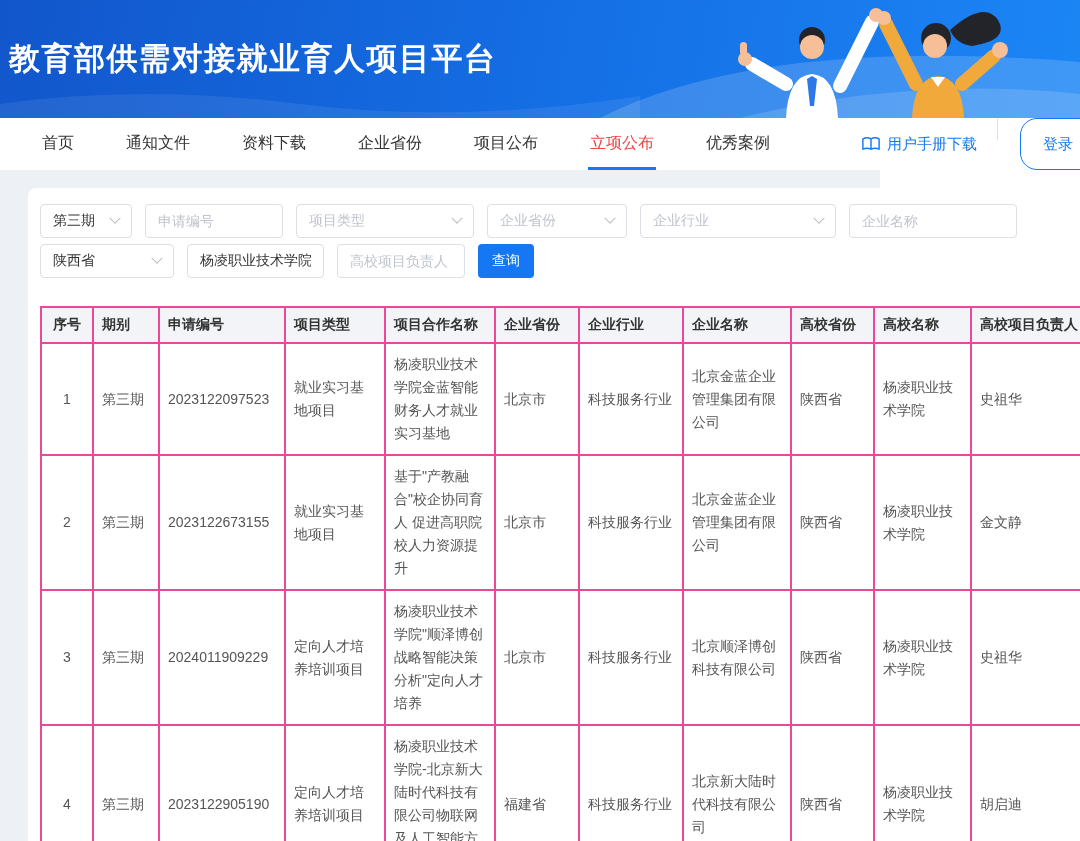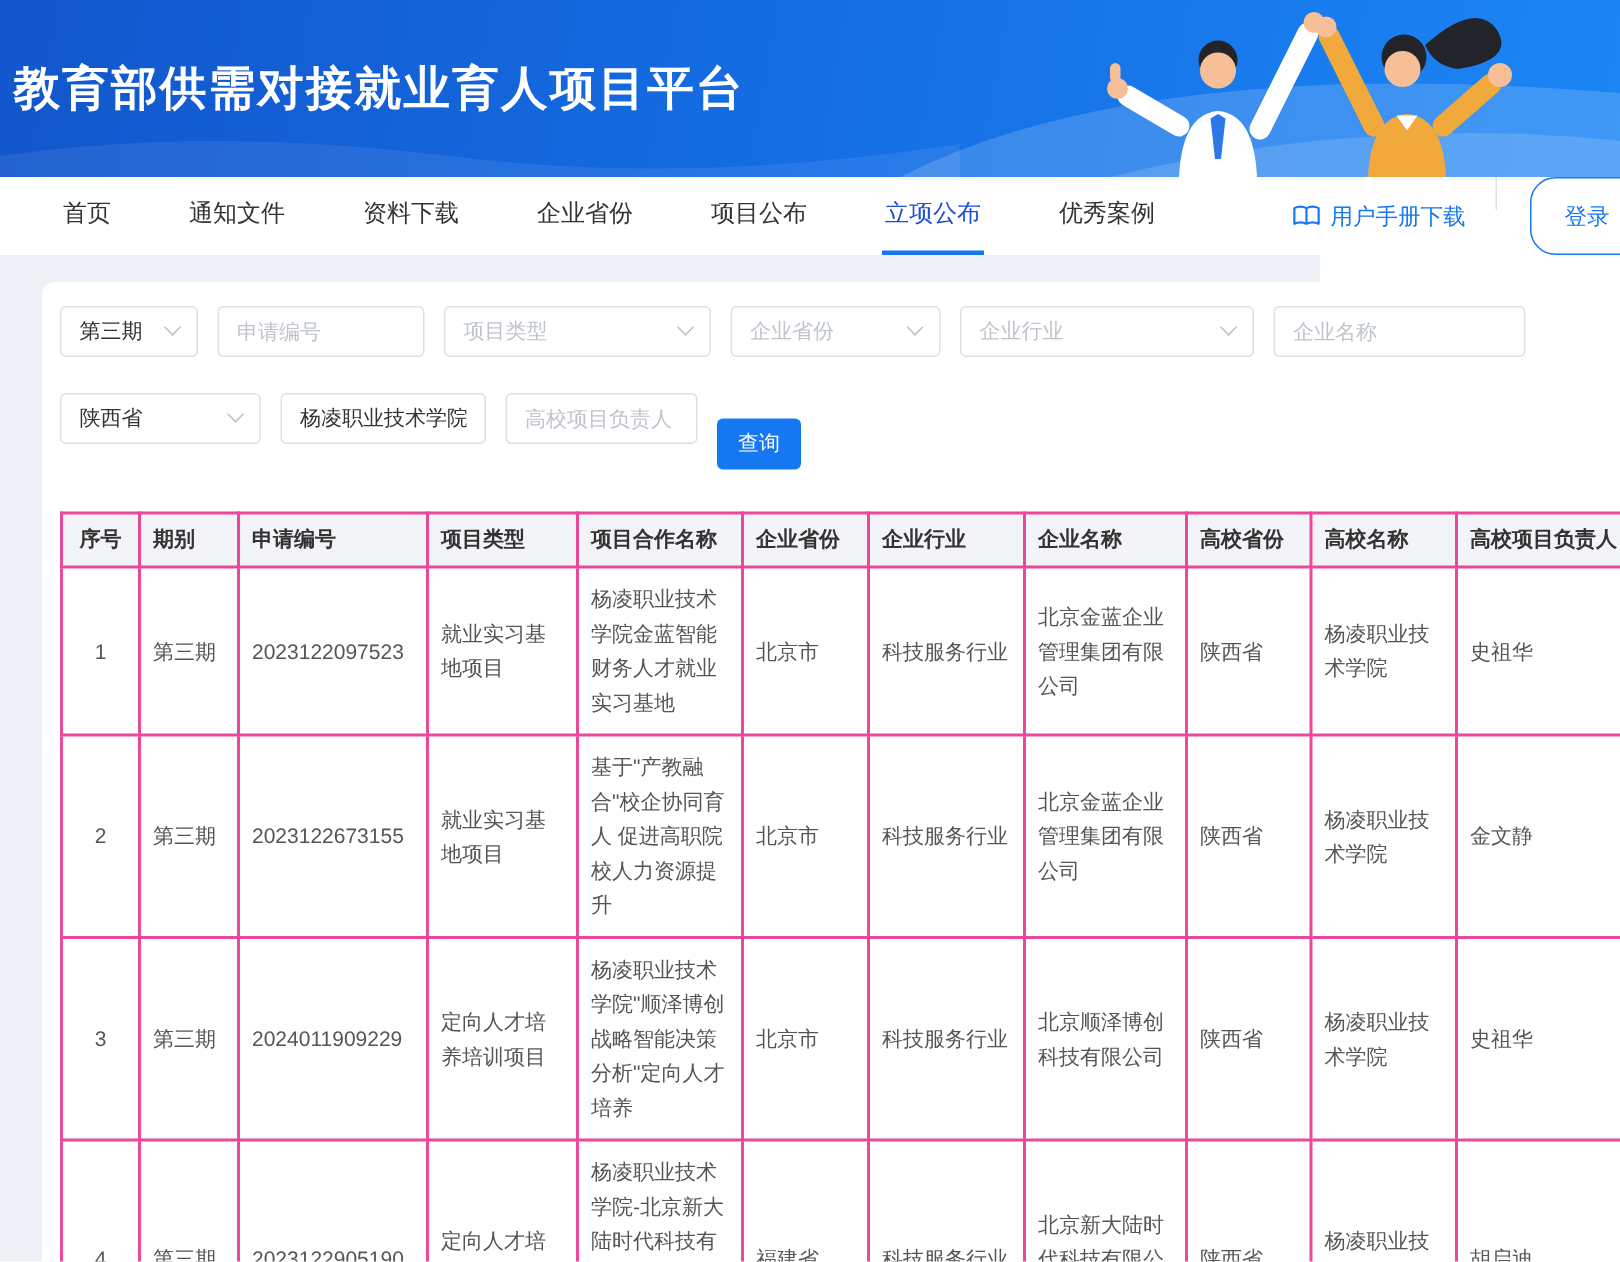--- a/index.html
+++ b/index.html
@@ -13,21 +13,21 @@
   .hero-art { position:absolute; left:0; top:0; }
   .hero-title { position:absolute; left:9px; top:0; height:118px; display:flex; align-items:center;
     color:#fff; font-size:31px; font-weight:700; letter-spacing:1.5px; z-index:2; white-space:nowrap; }
 
   
   .nav { position:absolute; left:0; top:118px; width:1080px; height:52px; background:#fff;
     display:flex; align-items:stretch; }
   .nav-left { display:flex; gap:48px; margin-left:40px; }
   .nav-item { font-size:16px; color:#333; font-weight:500; line-height:49px; cursor:pointer;
     border-bottom:3px solid transparent; padding:0 2px; white-space:nowrap;text-align:center; }
-  .nav-item.active { color:#1d4ed8; border-bottom-color:#1677f2; }
+  .nav-item.active { color:#ef4444; border-bottom-color:#1677f2; }
   .nav-right { margin-left:auto; display:flex; }
   .manual { display:flex; align-items:center; gap:7px; color:#1677f2; font-size:15px; font-weight:500;
     cursor:pointer; white-space:nowrap; }
   .nav-divider { width:1px; height:22px; background:#dde1e8; margin:0 22px 0 20px; }
   .login-btn { border:1px solid #1677f2; color:#1677f2; background:#fff; font-size:15px;
     border-radius:17px; padding:6px 22px; margin-right:-16px; white-space:nowrap; cursor:pointer; }
 
   
   .page { position:absolute; left:0; top:170px; width:880px; height:671px; background:#edf0f4; }
   .card { position:absolute; left:28px; top:18px; width:1072px; height:700px; background:#fff;
@@ -40,21 +40,21 @@
   .inp { outline:none; font-family:inherit; }
   .inp::placeholder { color:#bfc4cc; }
   .sel { justify-content:space-between; cursor:pointer; }
   .sel-val.ph { color:#bfc4cc; }
   .sel-val.filled { color:#333; }
   .chev { width:8px; height:8px; border-right:1.5px solid #b9bec7; border-bottom:1.5px solid #b9bec7;
     transform:rotate(45deg) translate(-2px,-2px); flex:none; margin-left:10px; }
   .w1{width:92px;} .w2{width:138px;} .w3{width:178px;} .w4{width:140px;} .w5{width:196px;} .w6{width:168px;}
   .w7{width:134px;} .w8{width:137px;} .w9{width:128px;}
   .search-btn { width:56px; height:34px; background:#1677f2; color:#fff; border:none; border-radius:4px;
-    font-size:14px; cursor:pointer; font-family:inherit;margin-top:35px; }
+    font-size:14px; cursor:pointer; font-family:inherit; }
 
   
   .tbl-wrap { margin-top:28px; }
   table { border-collapse:collapse; table-layout:fixed; width:1060px; }
   th, td { border:2px solid #ec4899; font-size:14px; }
   th { background:#f2f4f7; color:#333; font-weight:700; height:36px; text-align:left;
     padding:6px 8px; white-space:nowrap; overflow:hidden; }
   td { color:#555; line-height:23px; padding:9px 8px; vertical-align:middle; background:#fff;
     text-align:left; word-break:break-all; }
   th.c, td.c { text-align:center; }

